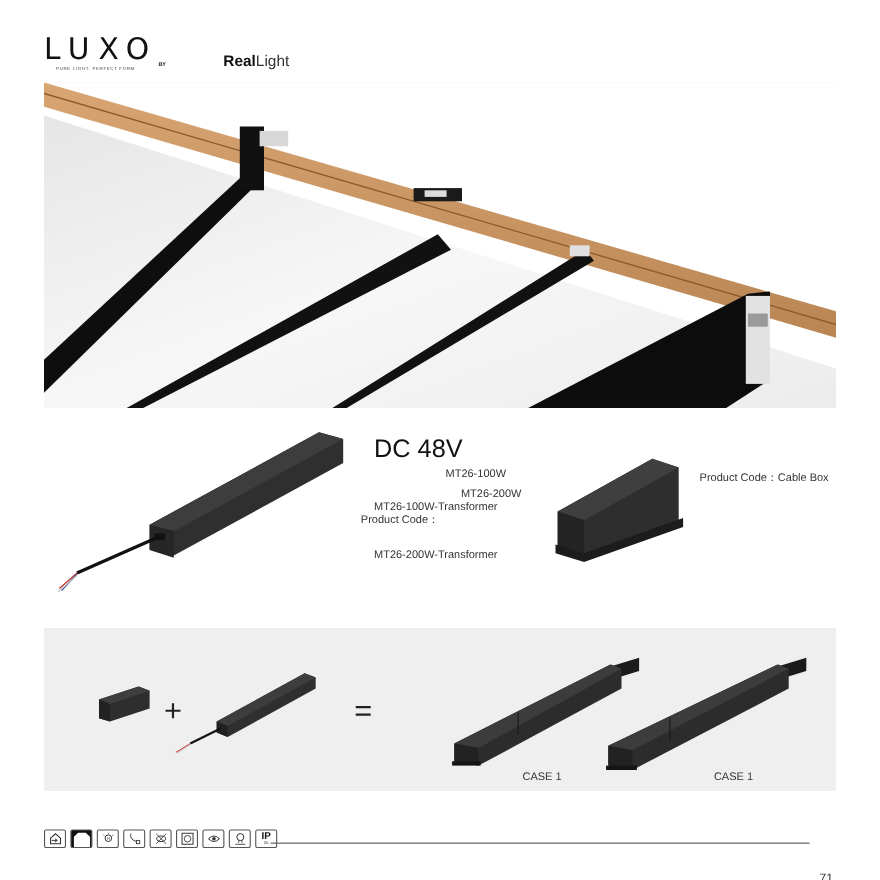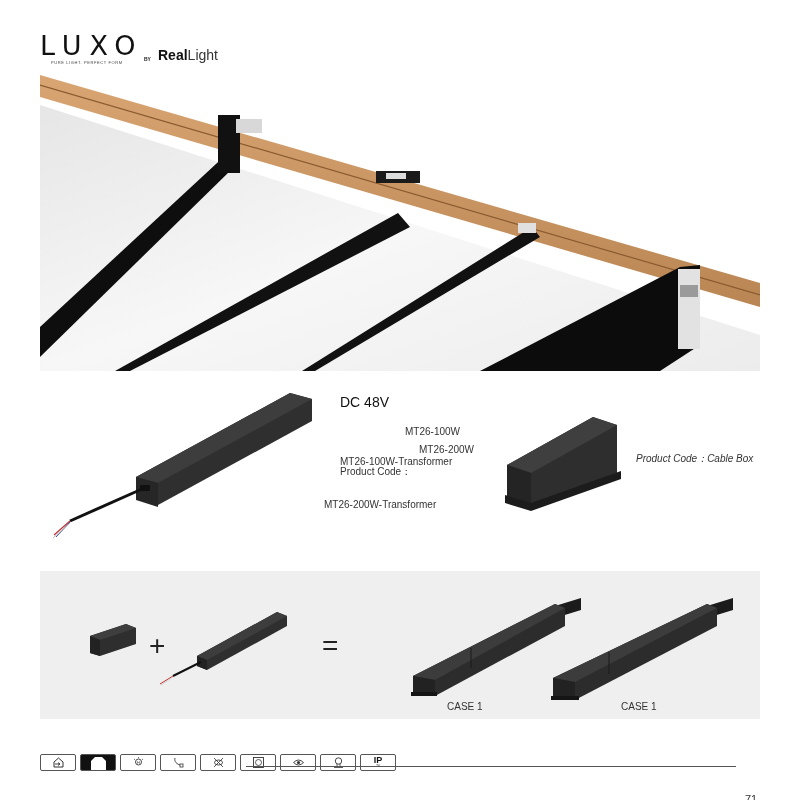--- a/index.html
+++ b/index.html
@@ -5,48 +5,48 @@
     html, body { margin: 0; padding: 0; background: #ffffff; }
     body { width: 800px; height: 800px; position: relative; overflow: hidden; font-family: "Liberation Sans", sans-serif; color: #222; }
     .abs { position: absolute; }
 
     
     .logo { left: 40px; top: 30px; }
     .logo-word { position: absolute; left: 0; top: 0; font-family: "DejaVu Sans", sans-serif; font-size: 27px; letter-spacing: 8px; color: #111; font-weight: 400; white-space: nowrap; }
     .logo-tag { position: absolute; left: 11px; top: 30px; font-size: 4px; letter-spacing: 0.6px; color: #444; white-space: nowrap; }
     .logo-by { position: absolute; left: 104px; top: 26px; font-size: 5px; font-weight: 700; color: #222; white-space: nowrap; }
     .logo-brand { position: absolute; left: 118px; top: 17px; font-size: 14px; color: #111; white-space: nowrap; }
-    .logo-brand b { font-weight: 700; }
+    .logo-brand b { font-weight: 700; margin-left: 45px; }
     .logo-brand .light { font-weight: 400; color: #333; }
 
     
     .hero { left: 40px; top: 75px; width: 720px; height: 296px; background: #f1f1f1; overflow: hidden; }
     .hero svg { display: block; }
 
     
-    .title-dc { left: 340px; top: 394px; font-size: 14px; color: #111; white-space: nowrap; }
+    .title-dc { left: 340px; top: 394px; font-size: 23px; color: #111; white-space: nowrap; }
     .spec { font-size: 10px; color: #333; white-space: nowrap; }
     .s1 { left: 405px; top: 426px; }
     .s2 { left: 405px; top: 444px; padding-left: 14px; }
-    .s3 { left: 340px; top: 465px; }
+    .s3 { left: 328px; top: 465px; }
     .s4 { left: 340px; top: 456px; }
-    .s5 { left: 324px; top: 499px; }
-    .s6 { left: 636px; top: 452px; font-style: italic; }
+    .s5 { left: 340px; top: 499px; }
+    .s6 { left: 636px; top: 427px; }
 
     
     .panel { left: 40px; top: 571px; width: 720px; height: 148px; background: #efefef; }
     .plus { left: 149px; top: 630px; font-size: 28px; color: #222; font-weight: 300; }
     .equals { left: 322px; top: 630px; font-size: 28px; color: #222; }
-    .case { font-size: 10px; color: #333; white-space: nowrap; }
+    .case { font-size: 10px; color: #333; white-space: nowrap; margin-left: 28px; }
     .case1 { left: 447px; top: 701px; }
     .case2 { left: 621px; top: 701px; }
 
     
     .icons { left: 40px; top: 754px; display: flex; gap: 4px; }
-    .ico { width: 36px; height: 17px; border: 1px solid #555; box-sizing: border-box; display: flex; align-items: center; justify-content: center; background: #fff; border-radius: 2px; }
+    .ico { width: 20px; height: 17px; border: 1px solid #555; box-sizing: border-box; display: flex; align-items: center; justify-content: center; background: #fff; border-radius: 2px; }
     .ico svg { display: block; }
     .rule { left: 246px; top: 766px; width: 490px; height: 1px; background: #555; }
     .pagenum { left: 745px; top: 759px; font-size: 11px; color: #333; margin-top: 34px; }
   </style>
 </head>
 <body>
 
 <div class="abs logo">
   <div class="logo-word">LUXO</div>
   <div class="logo-tag">PURE LIGHT. PERFECT FORM</div>

